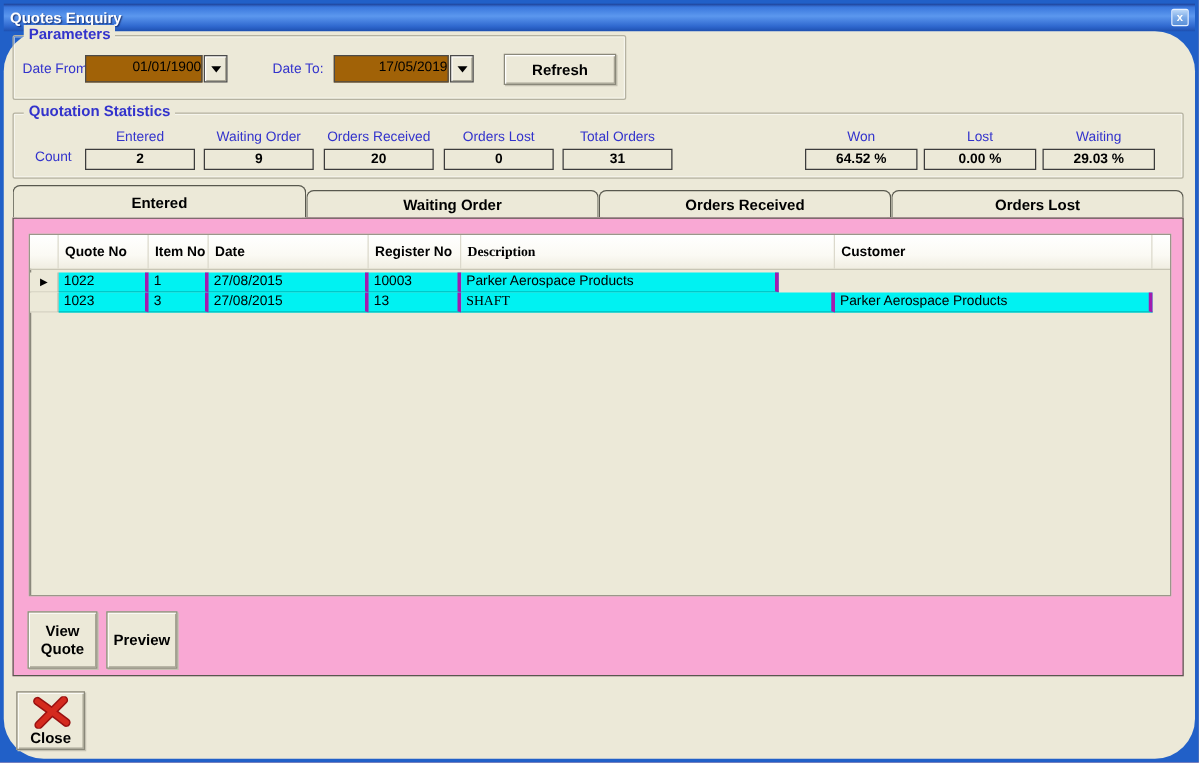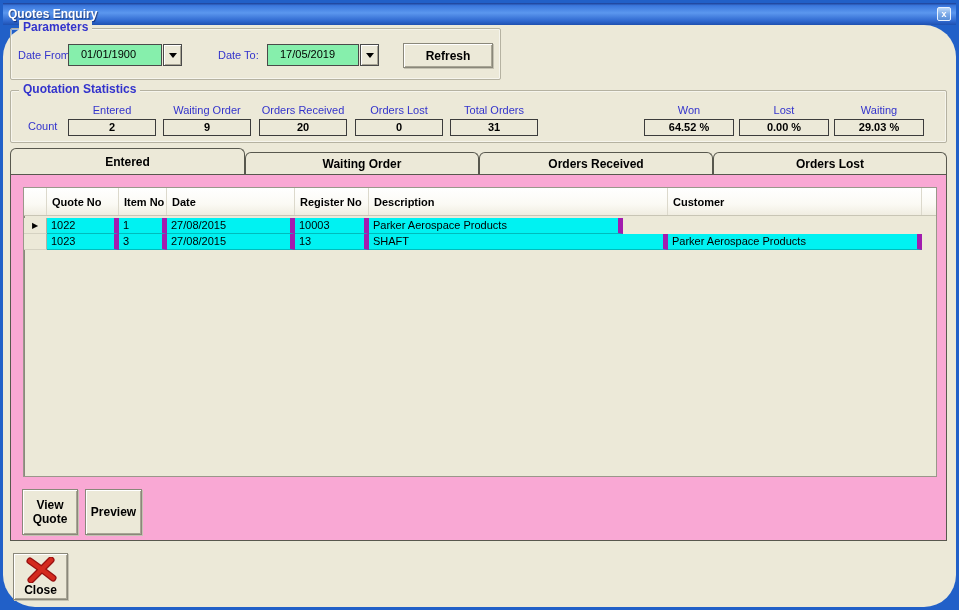--- a/index.html
+++ b/index.html
@@ -42,22 +42,22 @@
   }
   .legend{
     position:absolute; top:-9px; left:8px;
     background:#ece9d8; padding:0 4px;
     color:#3333cc; font-weight:bold; font-size:12px;
   }
 
   
   .combo{ position:absolute; display:flex; height:22px; }
   .combo-field{
-    background:#86efac; border:1px solid #4a4a4a;
-    font-size:11px; color:#000; padding:3px 12px; height:22px;
+    background:#a16207; border:1px solid #4a4a4a;
+    font-size:11px; color:#000; padding:3px 0; height:22px;text-align:right;
   }
   .combo-btn{
     width:19px; height:22px; margin-left:1px;
     background:#ece9d8; border:1px solid #4a4a4a;
     box-shadow:inset 1px 1px 0 #ffffff, inset -1px -1px 0 #a8a595;
     display:flex; align-items:center; justify-content:center; cursor:pointer;
   }
   .arrow-down{
     width:0; height:0;
     border-left:4px solid transparent; border-right:4px solid transparent;
@@ -111,29 +111,29 @@
     border-bottom:1px solid #c8c5b5;
   }
   .grid-header .hcell{
     font-weight:bold; font-size:11px; color:#000;
     padding:8px 0 0 5px; border-right:1px solid #dcd9cc; overflow:hidden; white-space:nowrap;
   }
   .grid-row{ display:flex; height:16px; cursor:pointer; }
   .grid-row .cell{
     background:#00f2f2; font-size:11px; color:#000;
     padding:1px 0 0 4px;
-    border-right:5px solid #a21caf; border-bottom:1px solid #00bcbc;
+    border-right:3px solid #a21caf; border-bottom:1px solid #00bcbc;
     overflow:hidden; white-space:nowrap;
   }
   .grid-row .selcell{
     background:#ece9d8; border-right:1px solid #b5b2a1; border-bottom:1px solid #d5d2c2;
     text-align:center; font-size:8px; line-height:15px; color:#000; padding:0;
   }
   .c0{width:23px;} .c1{width:72px;} .c2{width:48px;} .c3{width:128px;}
-  .c4{width:74px;} .c5{width:299px;} .c6{width:254px;}
+  .c4{width:74px;} .c5{width:299px;font-family:Liberation Serif, serif;} .c6{width:254px;}
 
   
   .close-x{ width:34px; height:26px; display:block; margin:1px auto 0; }
 </style>
 </head>
 <body>
 
 <div class="window">
 
   <div class="titlebar">

